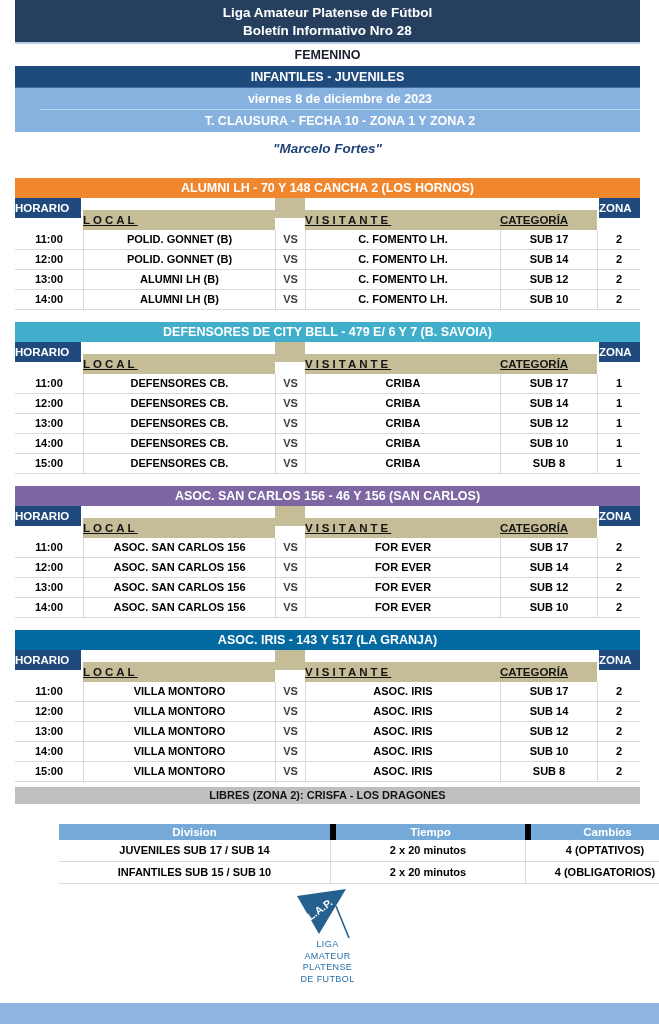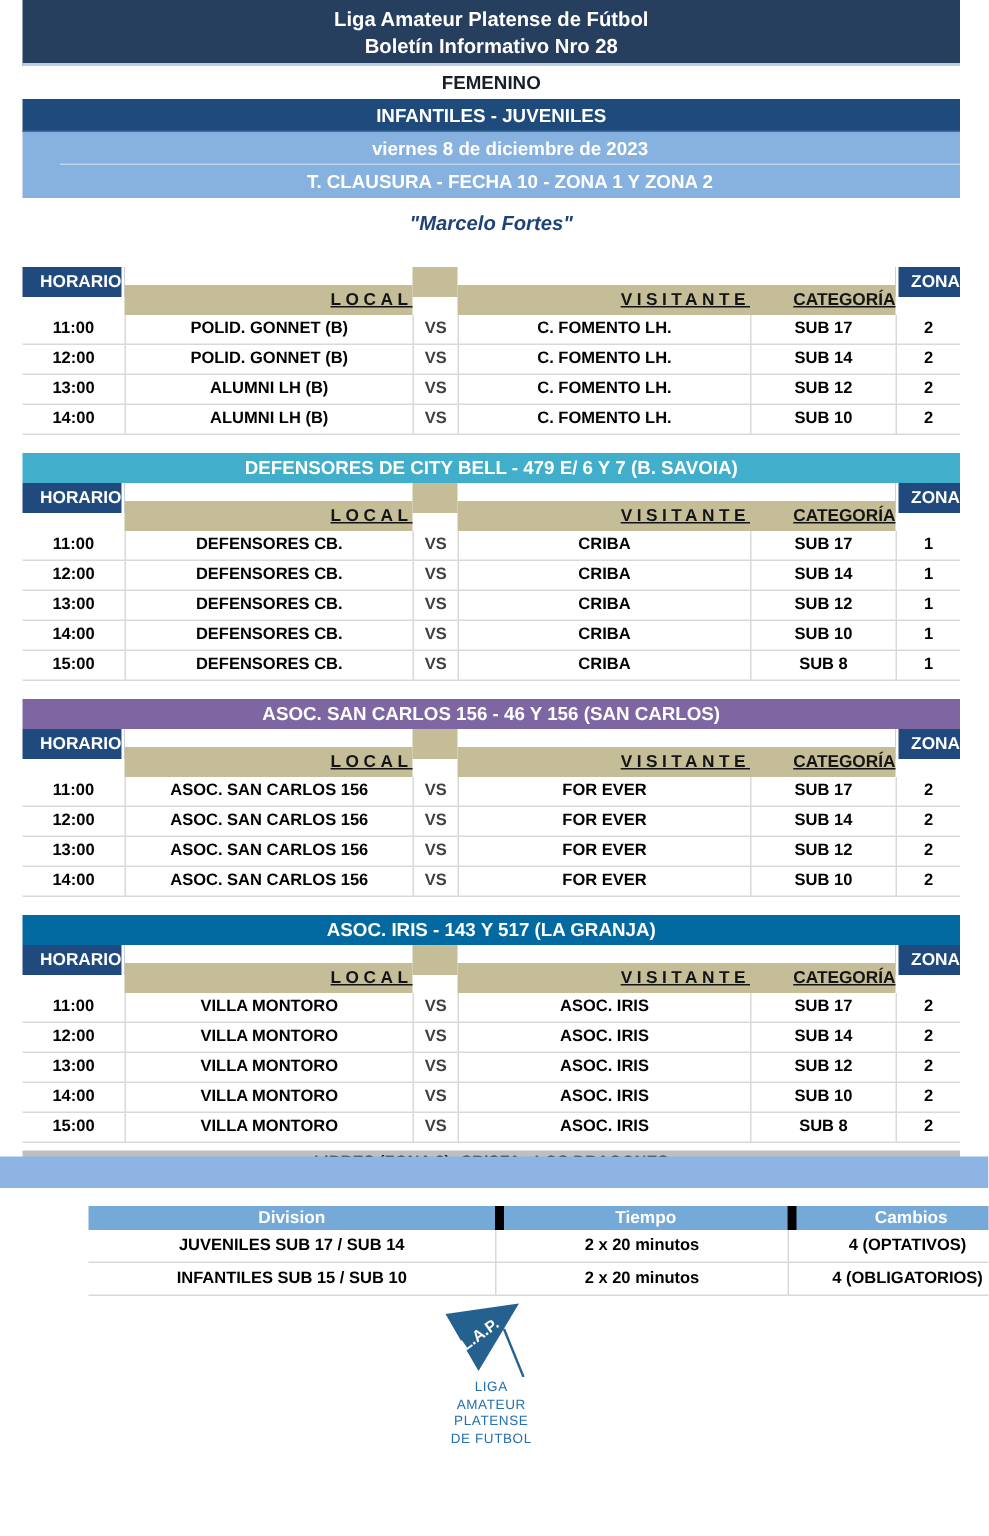--- a/index.html
+++ b/index.html
@@ -36,21 +36,21 @@
   }
 
   
   .venue { margin-top:12px; }
   .venue.first { margin-top:14px; }
   .venue-title {
     height:20px; line-height:20px; color:#fff; font-weight:bold;
     font-size:12.5px; text-align:center;
   }
   .grid-row { display:grid; grid-template-columns:68px 192px 30px 195px 97px 43px; }
-  .thead .cell { height:20px; line-height:20px; font-size:11.5px; font-weight:bold; text-align:right; }
+  .thead .cell { height:20px; line-height:20px; font-size:11.5px; font-weight:bold; text-align:left; }
   .cell-navy { background:#204A7E; color:#fff; }
   .cell-tan  { background:#C4BD97; color:#141414; }
   .h-underline { text-decoration:underline;margin-top:12px; }
   .h-spaced { letter-spacing:3px; }
   .cell-horario-h { border-right:2px solid #fff; }
   .cell-zona-h { border-left:2px solid #fff; }
   .trow .cell {
     height:20px; line-height:19px; font-size:11px; font-weight:bold;
     text-align:center; color:#000; border-bottom:1px solid #D9D9D9;
     white-space:nowrap; overflow:hidden;
@@ -90,21 +90,21 @@
   .logo svg { display:block; }
   .logo-text {
     font-size:9px; font-weight:normal; color:#2470AD;
     line-height:11.5px; letter-spacing:.4px; margin-top:1px;text-align:center;
   }
 
   
   .bottom-bar {
     position:absolute; left:0; bottom:0; width:659px; height:21px; background:#8EB4E3;
   }
-  .page { position:relative; width:659px; height:792px; }
+  .page { position:relative; width:659px; height:1024px; }
 </style>
 </head>
 <body>
 
 <div class="page">
   <div class="content">
 
     <header class="top-banner">
       <div>Liga Amateur Platense de Fútbol</div>
       <div>Boletín Informativo Nro 28</div>
@@ -115,20 +115,21 @@
     <div class="navy-bar">INFANTILES - JUVENILES</div>
 
     <div class="lightblue-bar">
       <div class="line">viernes 8 de diciembre de 2023</div>
       <div class="line">T. CLAUSURA - FECHA 10 - ZONA 1 Y ZONA 2</div>
     </div>
 
     <div class="quote">"Marcelo Fortes"</div>
 
     <section class="venue first">
+      <div class="venue-title" style="background: rgb(240, 134, 45);">ALUMNI LH - 70 Y 148 CANCHA 2 (LOS HORNOS)</div>
       <div class="grid-row thead">
         <div class="cell cell-navy cell-horario-h">HORARIO</div>
         <div class="cell cell-tan h-underline h-spaced">LOCAL</div>
         <div class="cell cell-tan"></div>
         <div class="cell cell-tan h-underline h-spaced">VISITANTE</div>
         <div class="cell cell-tan h-underline">CATEGORÍA</div>
         <div class="cell cell-navy cell-zona-h">ZONA</div>
       </div>
       <div class="tbody">
           <div class="grid-row trow">

